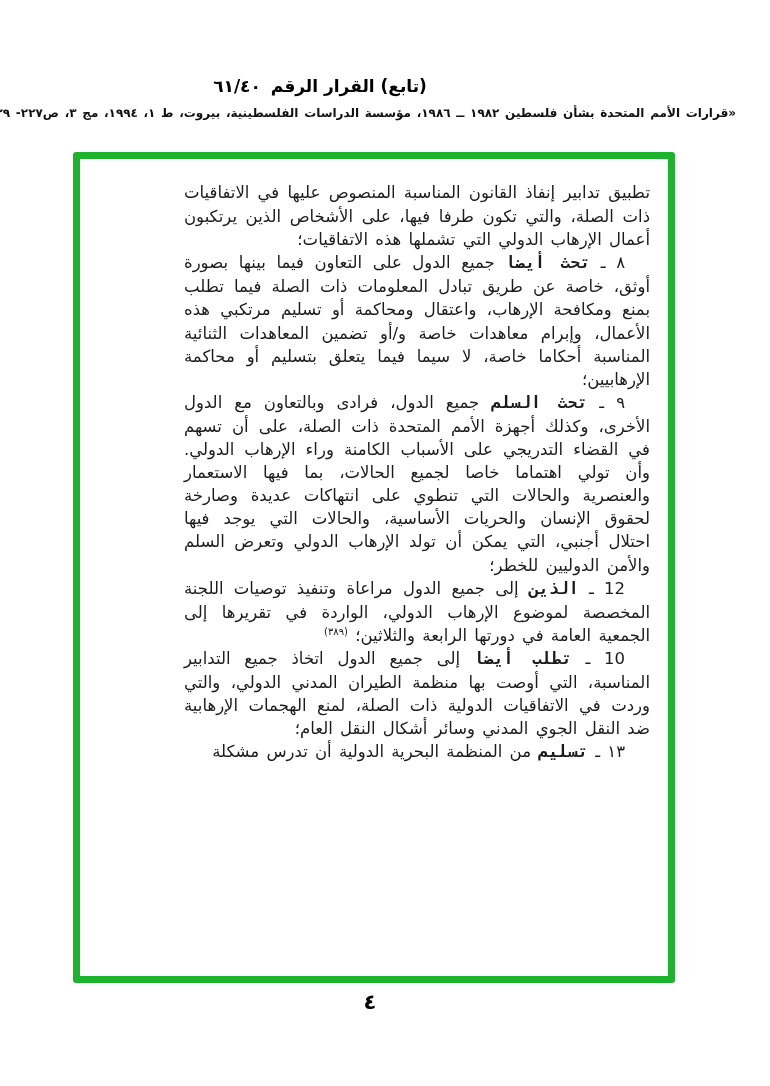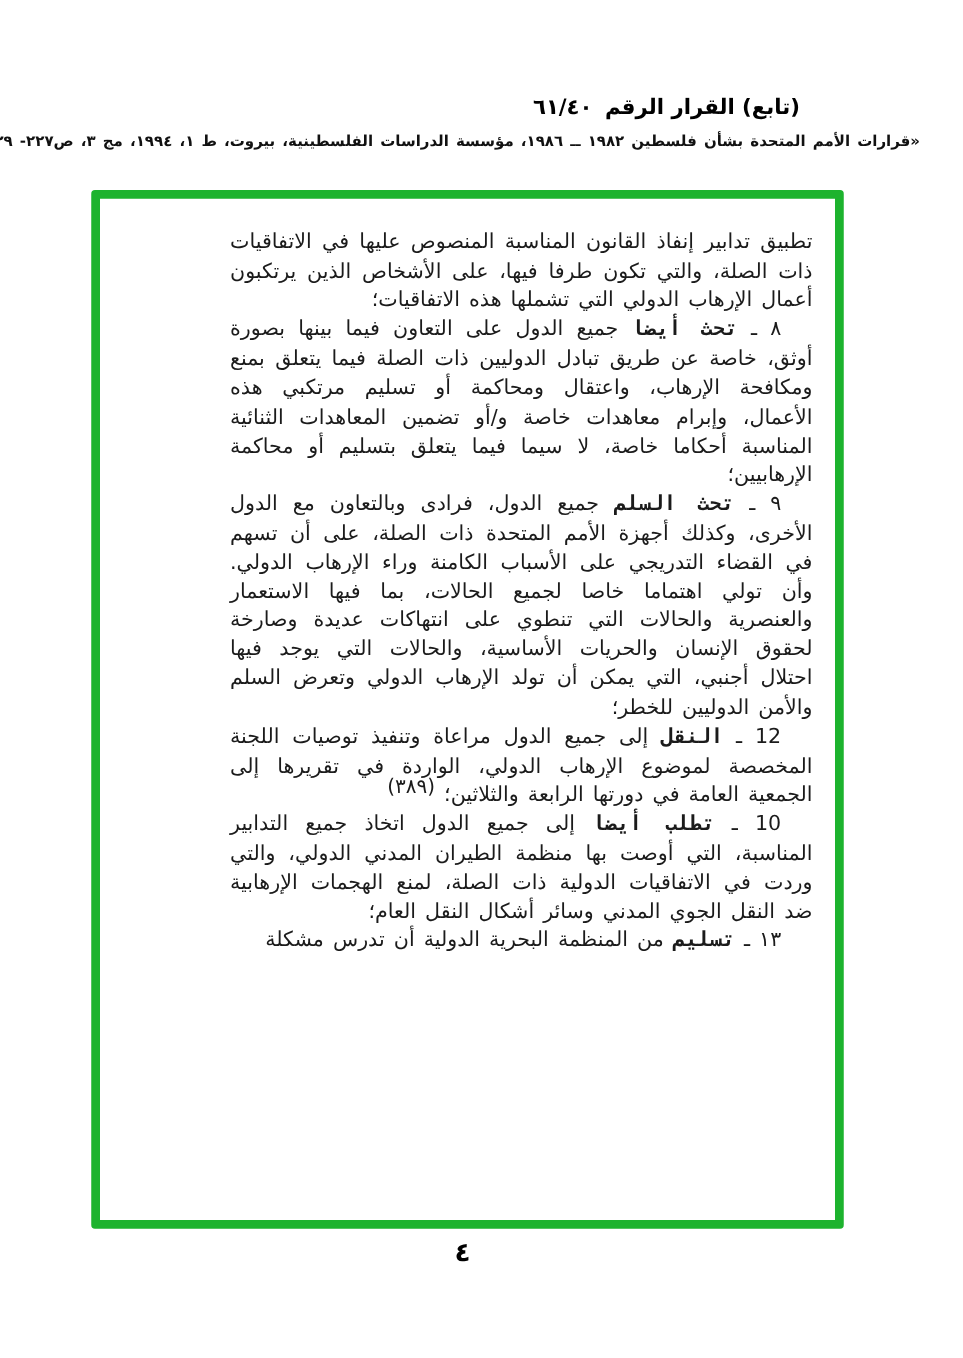--- a/index.html
+++ b/index.html
@@ -6,21 +6,21 @@
   * { margin:0; padding:0; box-sizing:border-box; }
   body {
     width:770px; height:1086px; position:relative; background:#ffffff;
     font-family:"DejaVu Sans", sans-serif; color:var(--ink);
     overflow:hidden;
   }
   .page { position:absolute; inset:0; direction:rtl; }
 
   .title {
     position:absolute; top:76px; left:0; width:640px;
-    text-align:right; font-weight:bold; font-size:17px; color:#000;
+    text-align:center; font-weight:bold; font-size:17px; color:#000;
     letter-spacing:0.2px;
   }
   .title .num { padding-right:4px; }
 
   .source {
     position:absolute; top:106px; left:0; width:736px;
     text-align:right; white-space:nowrap;
     font-size:12px; font-weight:bold; color:#111;
     word-spacing:1.5px;
   }
@@ -32,21 +32,21 @@
   }
 
   .bodytext {
     position:absolute; top:181px; right:120px; width:466px;
     font-size:16.5px; line-height:23.1px; text-align:justify;
     word-spacing:2px; color:var(--ink);
   }
   .para { margin:0; text-indent:25px; }
   .para.cont { text-indent:0; }
   .pl { font-weight:bold;font-family:Liberation Mono, monospace; }
-  .fr { font-size:16px; line-height:0; }
+  .fr { font-size:10px; line-height:0; }
 
   .footnote {
     position:absolute; top:878px; right:120px; width:490px;
     font-size:12.5px; line-height:21px; color:#222;
     word-spacing:1px;
   }
   .fnsep {
     width:112px; height:0; border-top:2px dashed #555;
     margin-right:-14px; margin-bottom:9px;
   }
@@ -76,34 +76,34 @@
     <p class="para cont">
       <span class="pn"></span>
       <span class="pl"></span>
       <span class="pt">تطبيق تدابير إنفاذ القانون المناسبة المنصوص عليها في الاتفاقيات ذات الصلة، والتي تكون طرفا فيها، على الأشخاص الذين يرتكبون أعمال الإرهاب الدولي التي تشملها هذه الاتفاقيات؛</span>
       <sup class="fr"></sup>
     </p>
 
     <p class="para">
       <span class="pn">٨ ـ</span>
       <span class="pl">تحث أيضا</span>
-      <span class="pt">جميع الدول على التعاون فيما بينها بصورة أوثق، خاصة عن طريق تبادل الدوليين ذات الصلة فيما يتعلق بمنع ومكافحة الإرهاب، واعتقال ومحاكمة أو تسليم مرتكبي هذه الأعمال، وإبرام معاهدات خاصة و/أو تضمين المعاهدات الثنائية المناسبة أحكاما خاصة، لا سيما فيما يتعلق بتسليم أو محاكمة الإرهابيين؛</span>
+      <span class="pt">جميع الدول على التعاون فيما بينها بصورة أوثق، خاصة عن طريق تبادل المعلومات ذات الصلة فيما تطلب بمنع ومكافحة الإرهاب، واعتقال ومحاكمة أو تسليم مرتكبي هذه الأعمال، وإبرام معاهدات خاصة و/أو تضمين المعاهدات الثنائية المناسبة أحكاما خاصة، لا سيما فيما يتعلق بتسليم أو محاكمة الإرهابيين؛</span>
       <sup class="fr"></sup>
     </p>
 
     <p class="para">
       <span class="pn">٩ ـ</span>
       <span class="pl">تحث السلم</span>
       <span class="pt">جميع الدول، فرادى وبالتعاون مع الدول الأخرى، وكذلك أجهزة الأمم المتحدة ذات الصلة، على أن تسهم في القضاء التدريجي على الأسباب الكامنة وراء الإرهاب الدولي. وأن تولي اهتماما خاصا لجميع الحالات، بما فيها الاستعمار والعنصرية والحالات التي تنطوي على انتهاكات عديدة وصارخة لحقوق الإنسان والحريات الأساسية، والحالات التي يوجد فيها احتلال أجنبي، التي يمكن أن تولد الإرهاب الدولي وتعرض السلم والأمن الدوليين للخطر؛</span>
       <sup class="fr"></sup>
     </p>
 
     <p class="para">
       <span class="pn">12 ـ</span>
-      <span class="pl">النقل</span>
+      <span class="pl">الذين</span>
       <span class="pt">إلى جميع الدول مراعاة وتنفيذ توصيات اللجنة المخصصة لموضوع الإرهاب الدولي، الواردة في تقريرها إلى الجمعية العامة في دورتها الرابعة والثلاثين؛</span>
       <sup class="fr">(٣٨٩)</sup>
     </p>
 
     <p class="para">
       <span class="pn">10 ـ</span>
       <span class="pl">تطلب أيضا</span>
       <span class="pt">إلى جميع الدول اتخاذ جميع التدابير المناسبة، التي أوصت بها منظمة الطيران المدني الدولي، والتي وردت في الاتفاقيات الدولية ذات الصلة، لمنع الهجمات الإرهابية ضد النقل الجوي المدني وسائر أشكال النقل العام؛</span>
       <sup class="fr"></sup>
     </p>

